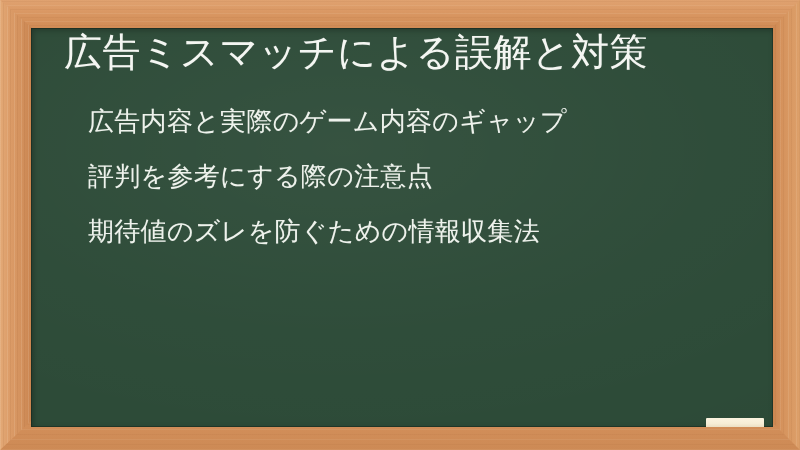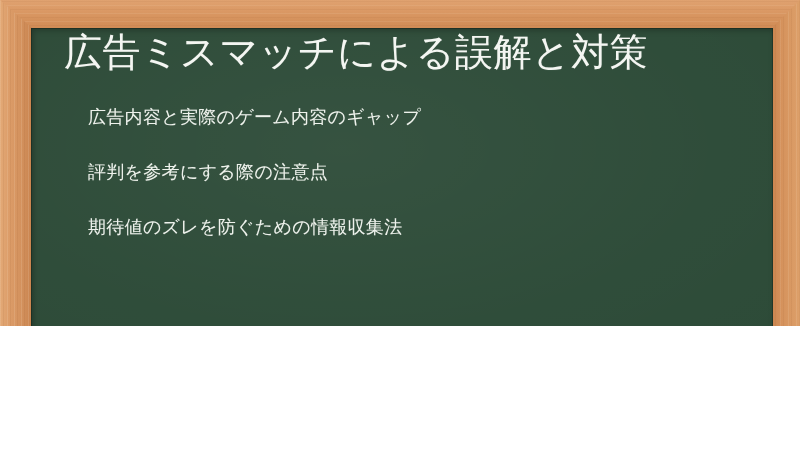--- a/index.html
+++ b/index.html
@@ -10,21 +10,21 @@
   body {
     width: 800px;
     height: 450px;
     overflow: hidden;
     font-family: "Liberation Sans", "DejaVu Sans", sans-serif;
   }
 
   #slide {
     position: relative;
     width: 800px;
-    height: 326px;
+    height: 450px;
     overflow: hidden;
     background: #d4915d;
     text-decoration: underline;
   }
 
   
   .frame-wood {
     position: absolute;
     inset: 0;
     background:
@@ -157,21 +157,21 @@
 
   .bullets {
     position: absolute;
     left: 57px;
     top: 80px;
     margin: 0;
     padding: 0;
     list-style: none;
   }
   .bullets li {
-    font-size: 18px;
+    font-size: 26px;
     line-height: 1;
     height: 55px;
     color: #eef2ec;
     letter-spacing: 0.3px;
     white-space: nowrap;
     text-shadow: 0 0 1px rgba(255,255,255,0.20);
   }
 
   
   .chalk-stick {

